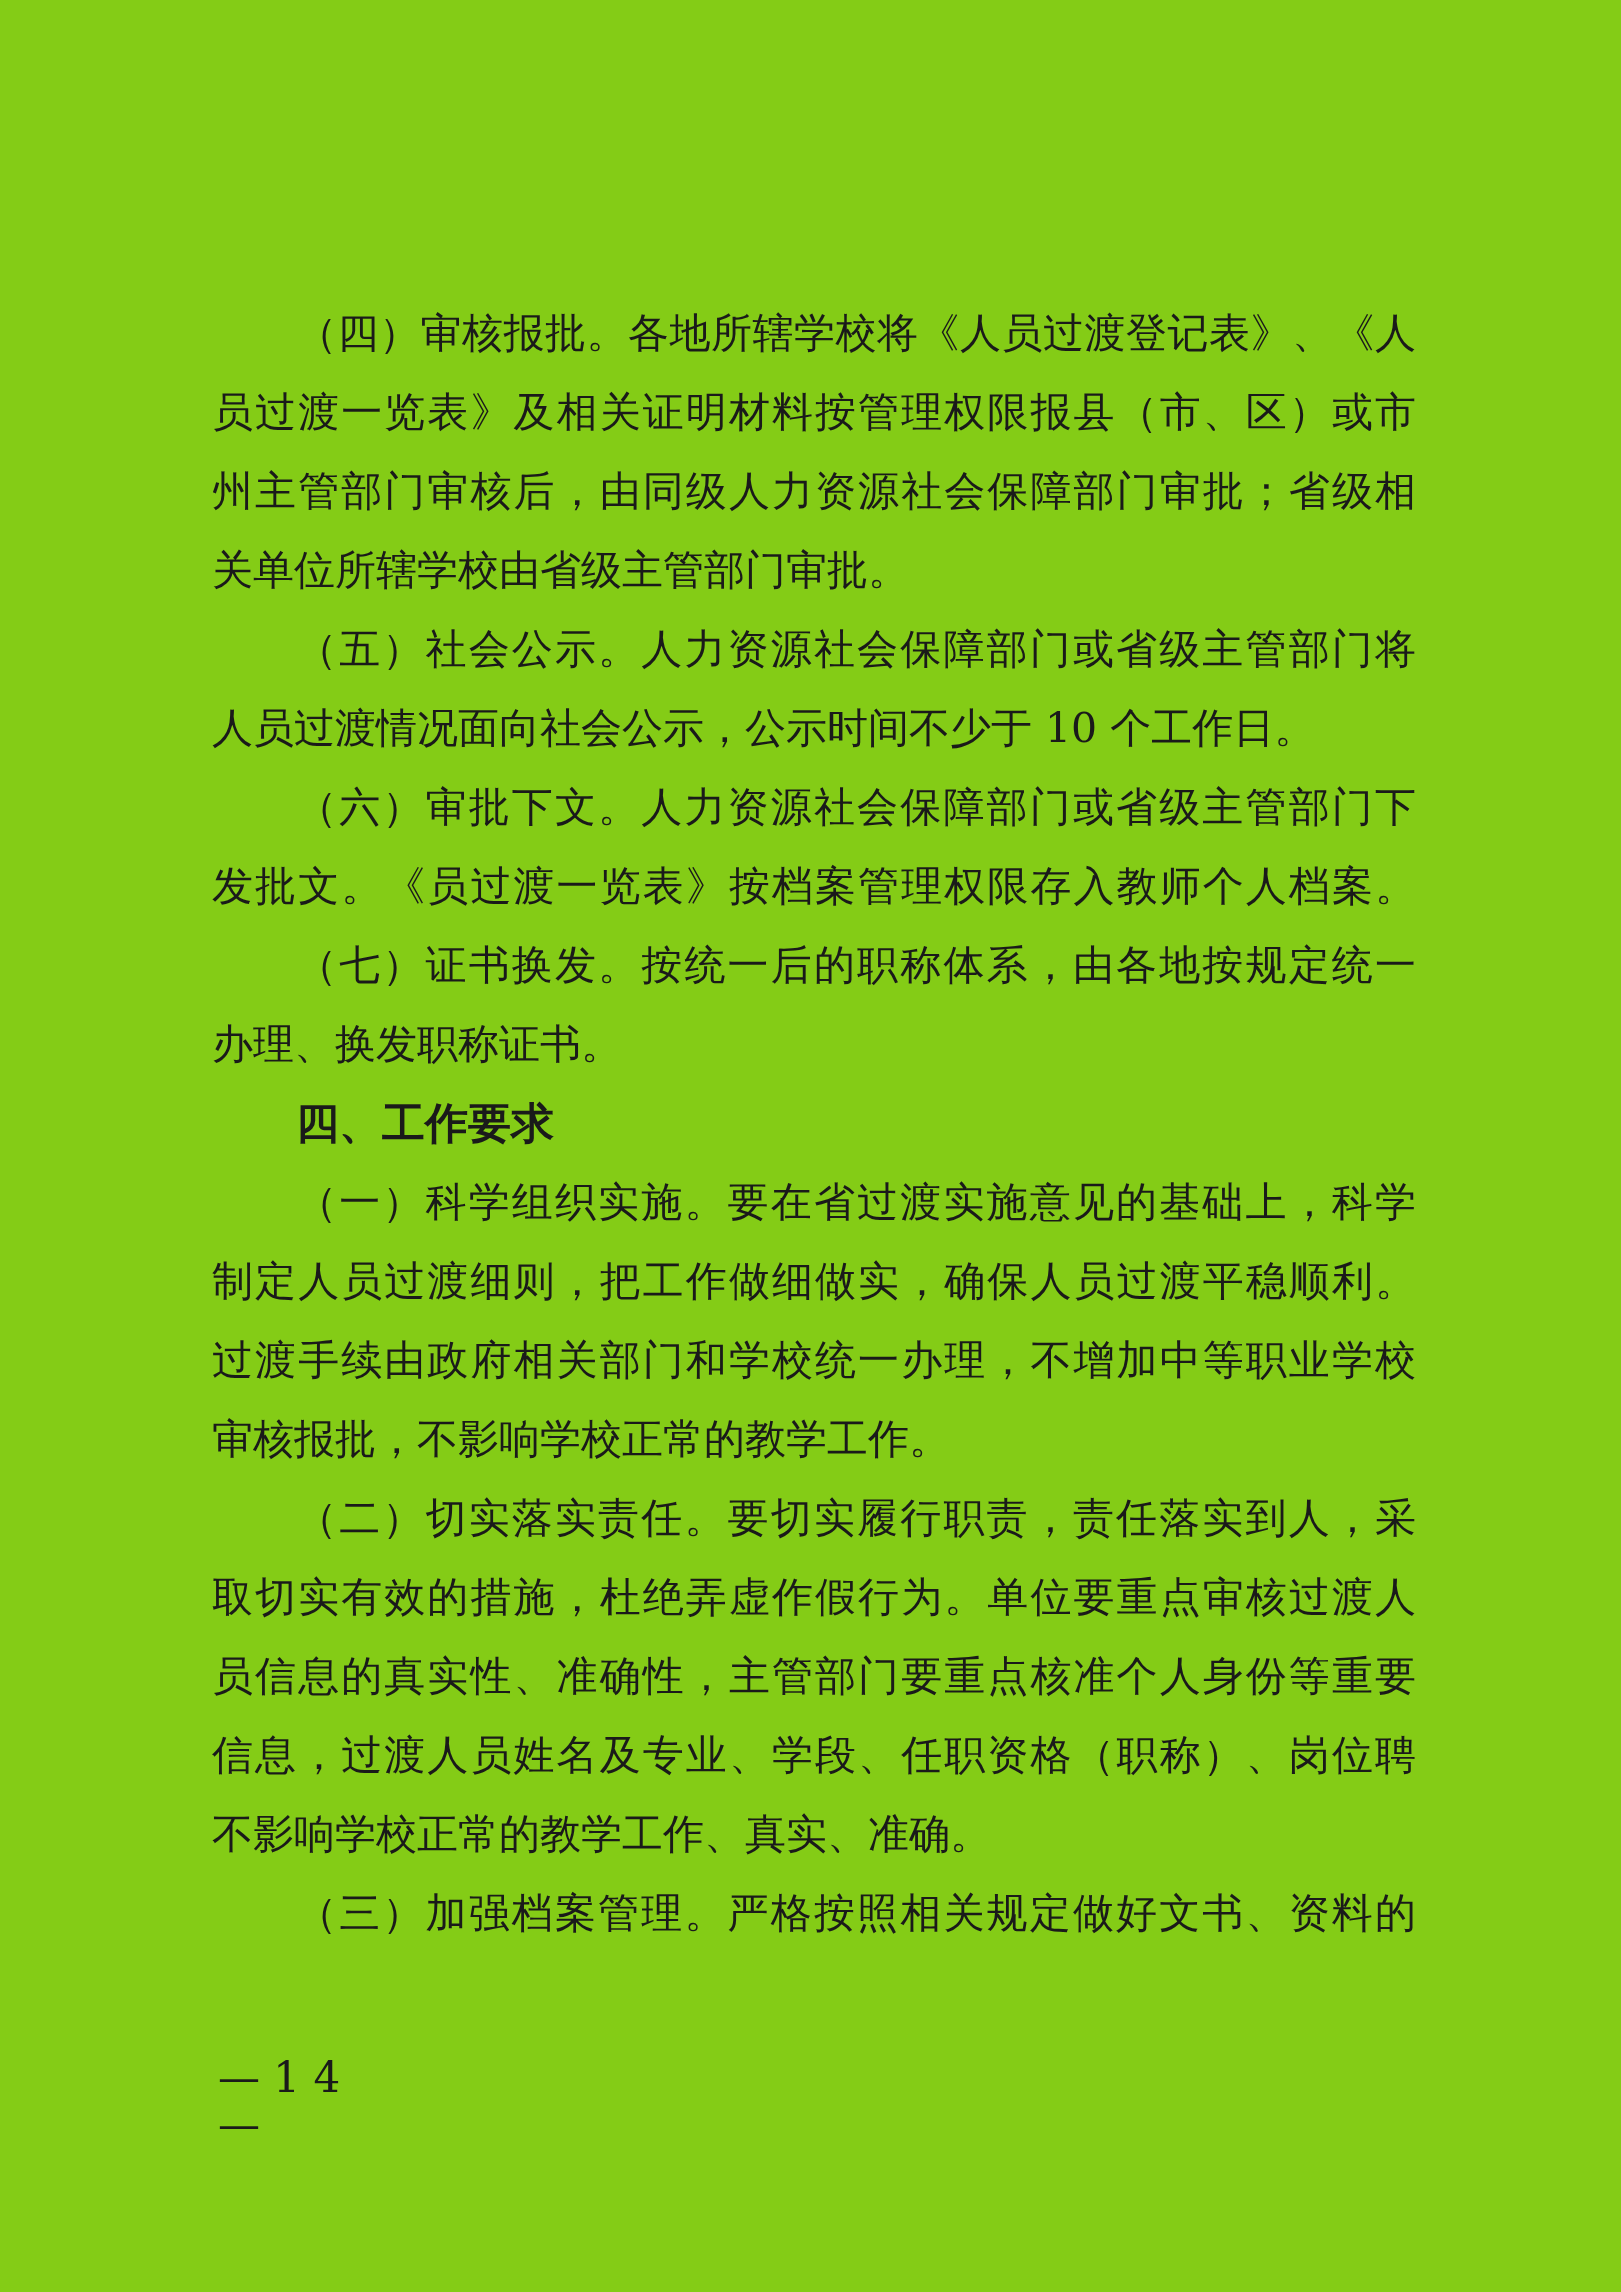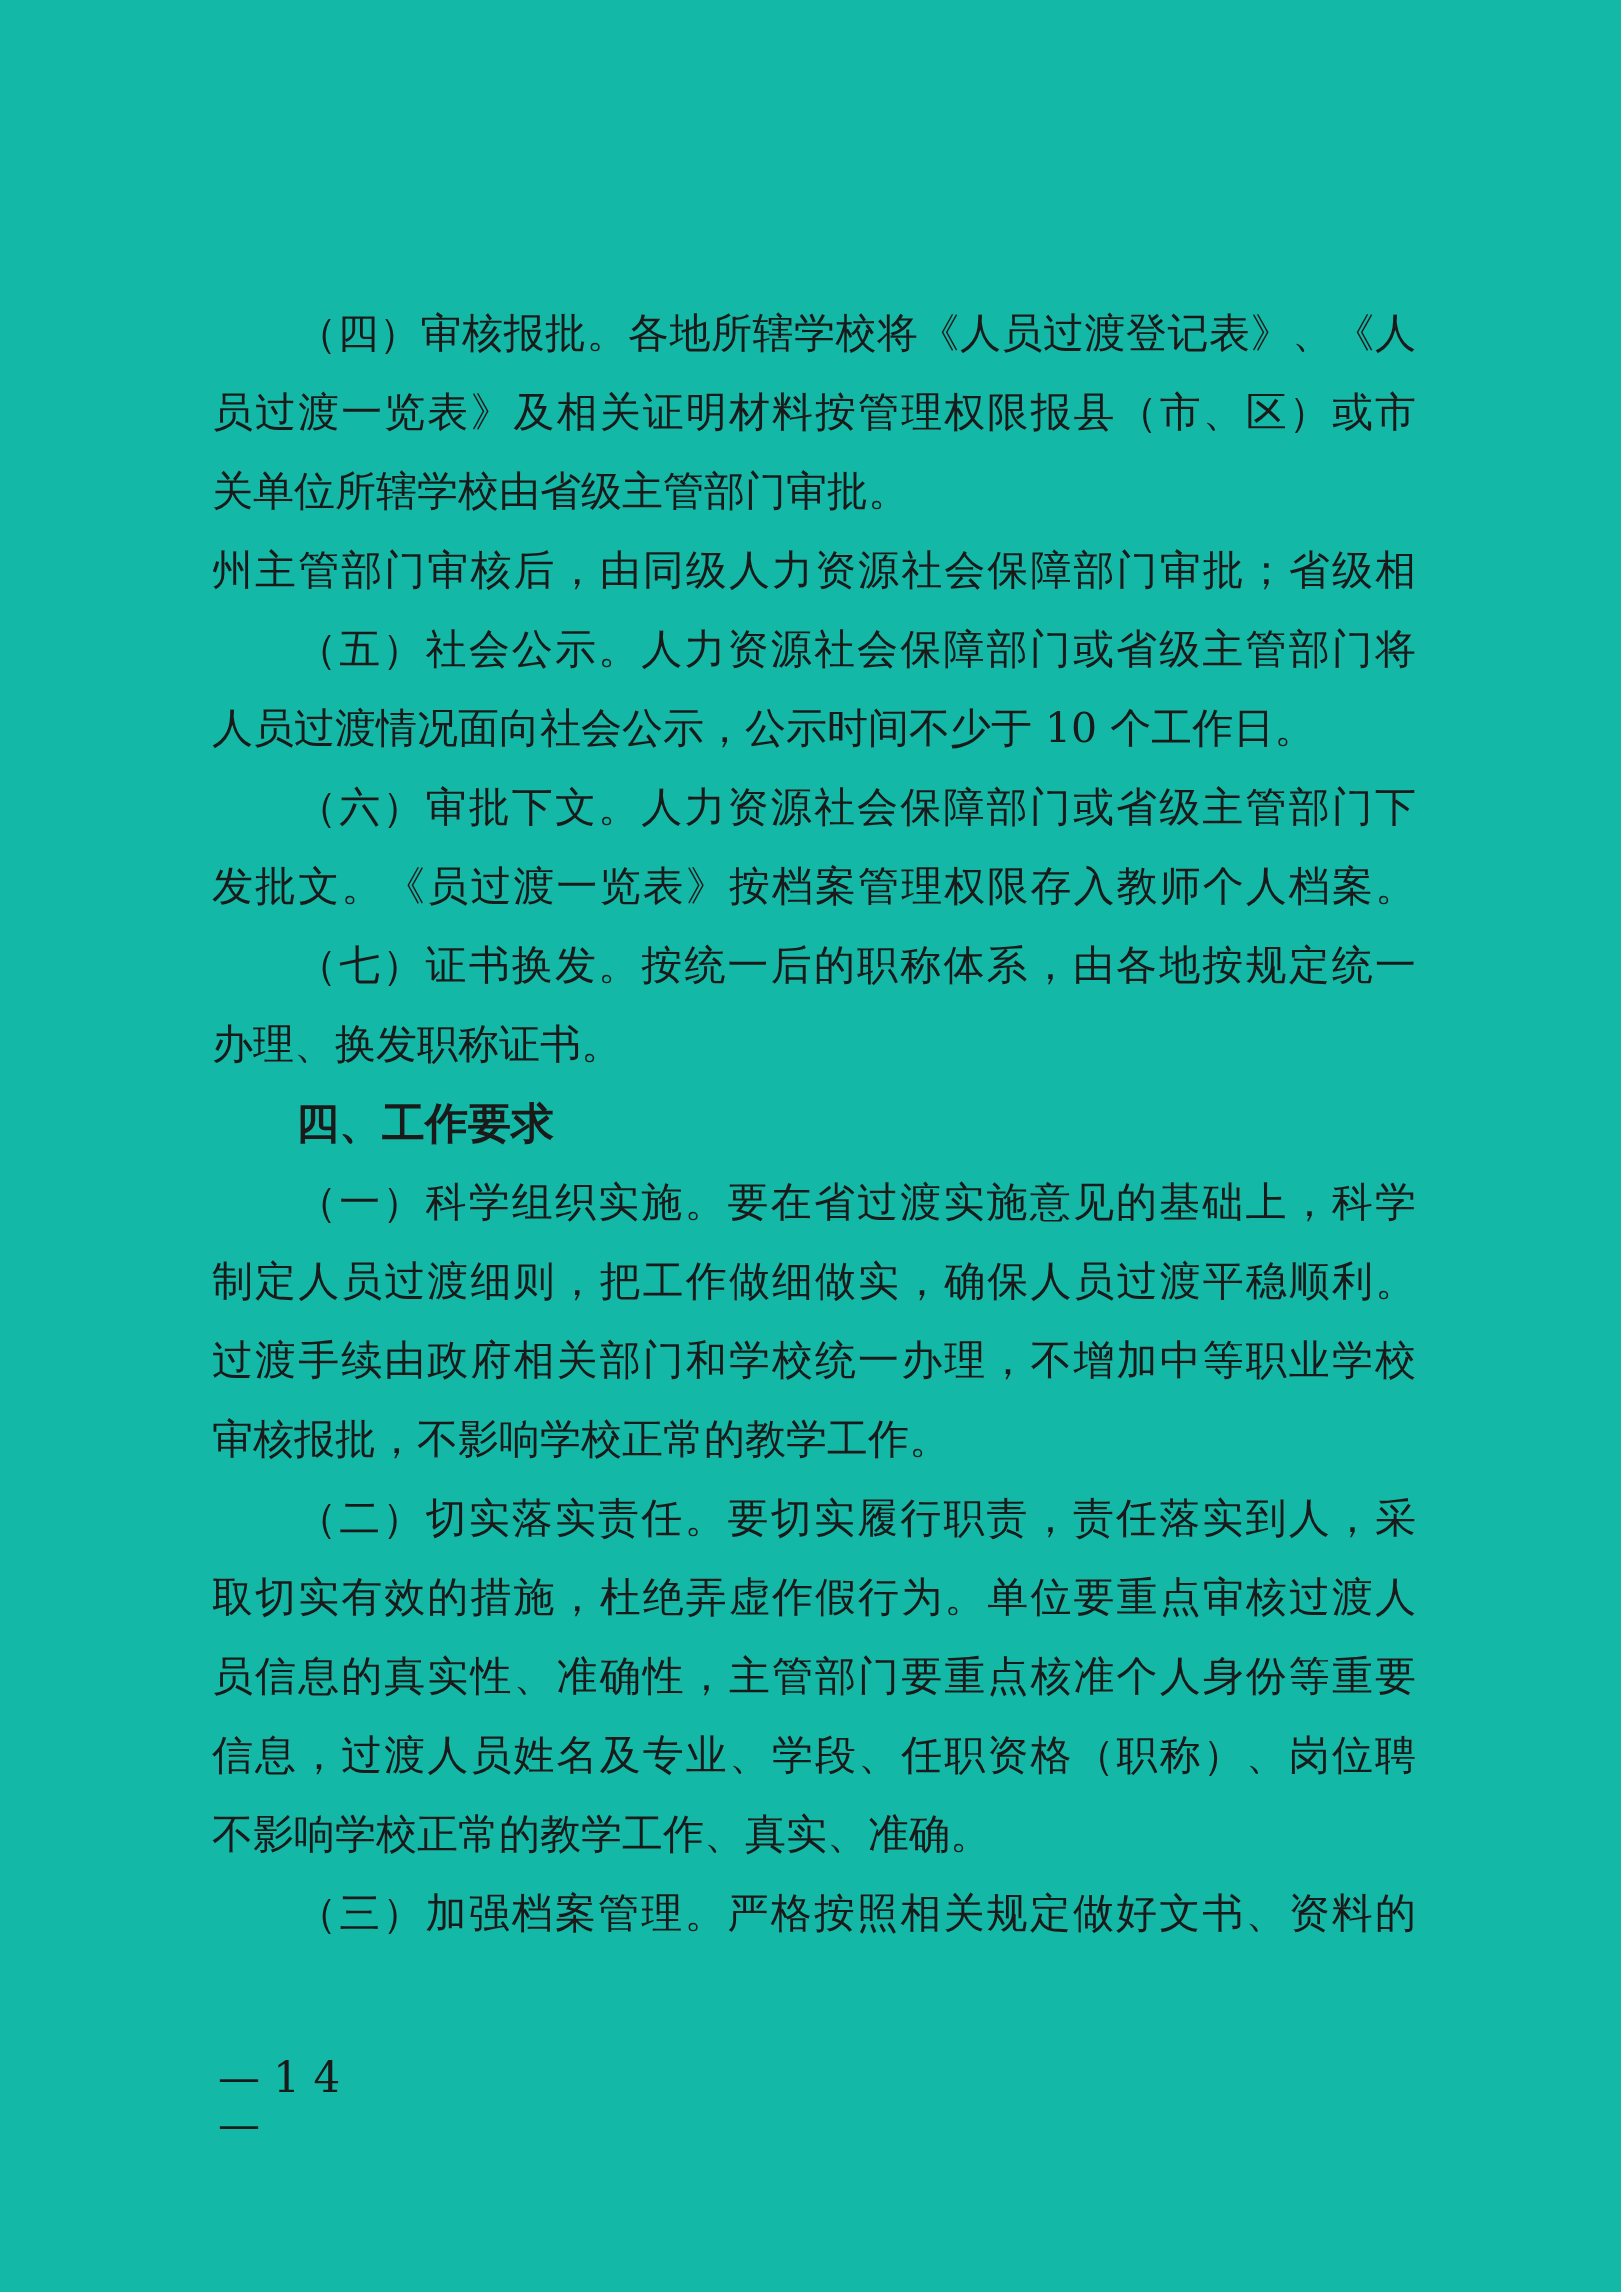--- a/index.html
+++ b/index.html
@@ -11,21 +11,21 @@
     height: 2293px;
     position: relative;
     background: #ffffff;
     overflow: hidden;
   }
   .page {
     position: absolute;
     left: 0; top: 0;
     width: 1621px;
     height: 2293px;
-    background: #14b8a6;
+    background: #84cc16;
     color: #1a1a1a;
     font-family: "DejaVu Serif", "Liberation Serif", serif;
   }
   .content {
     position: absolute;
     left: 212px;
     top: 294px;
     width: 1204px;
   }
   .line {
@@ -65,22 +65,22 @@
   .footer-line.second { top: 2103px; }
 </style>
 </head>
 <body>
 
 <div class="page">
 
   <div class="content">
     <div class="line fill indent">（四）审核报批。各地所辖学校将《人员过渡登记表》、《人</div>
     <div class="line fill">员过渡一览表》及相关证明材料按管理权限报县（市、区）或市</div>
+    <div class="line fill">州主管部门审核后，由同级人力资源社会保障部门审批；省级相</div>
     <div class="line">关单位所辖学校由省级主管部门审批。</div>
-    <div class="line fill">州主管部门审核后，由同级人力资源社会保障部门审批；省级相</div>
     <div class="line fill indent">（五）社会公示。人力资源社会保障部门或省级主管部门将</div>
     <div class="line">人员过渡情况面向社会公示，公示时间不少于 10 个工作日。</div>
     <div class="line fill indent">（六）审批下文。人力资源社会保障部门或省级主管部门下</div>
     <div class="line fill">发批文。《员过渡一览表》按档案管理权限存入教师个人档案。</div>
     <div class="line fill indent">（七）证书换发。按统一后的职称体系，由各地按规定统一</div>
     <div class="line">办理、换发职称证书。</div>
     <div class="line heading indent">四、工作要求</div>
     <div class="line fill indent">（一）科学组织实施。要在省过渡实施意见的基础上，科学</div>
     <div class="line fill">制定人员过渡细则，把工作做细做实，确保人员过渡平稳顺利。</div>
     <div class="line fill">过渡手续由政府相关部门和学校统一办理，不增加中等职业学校</div>

